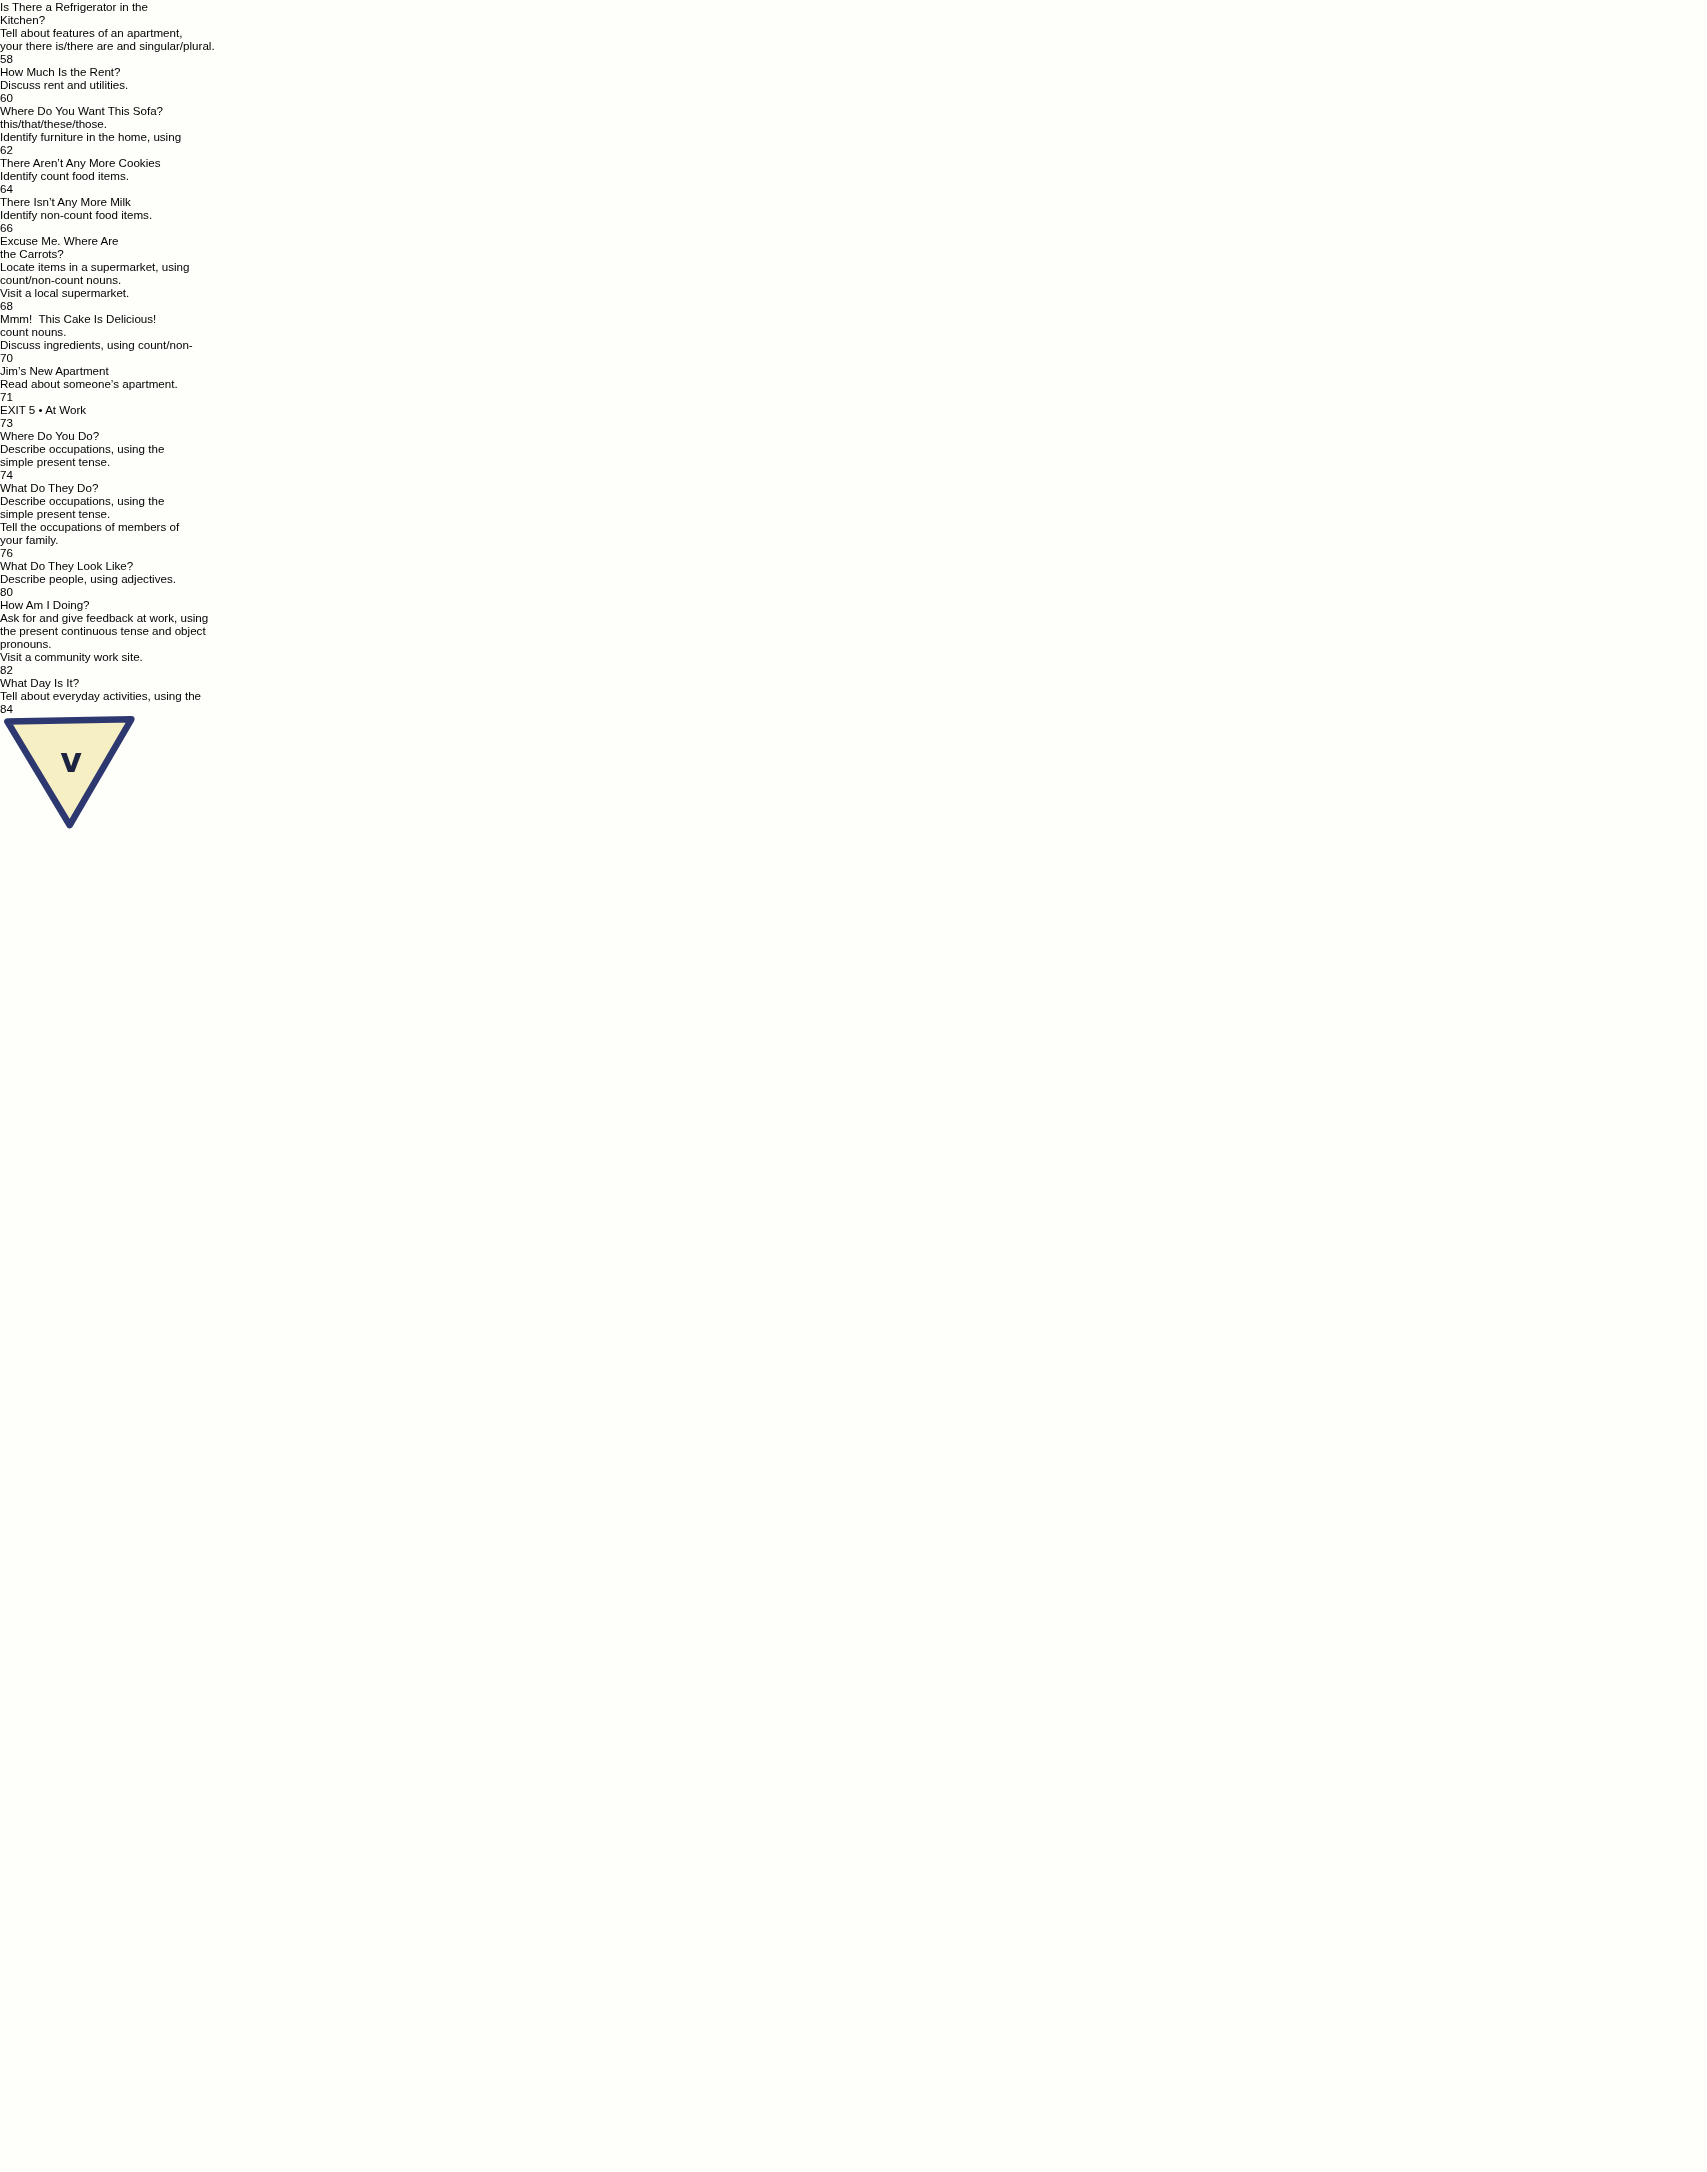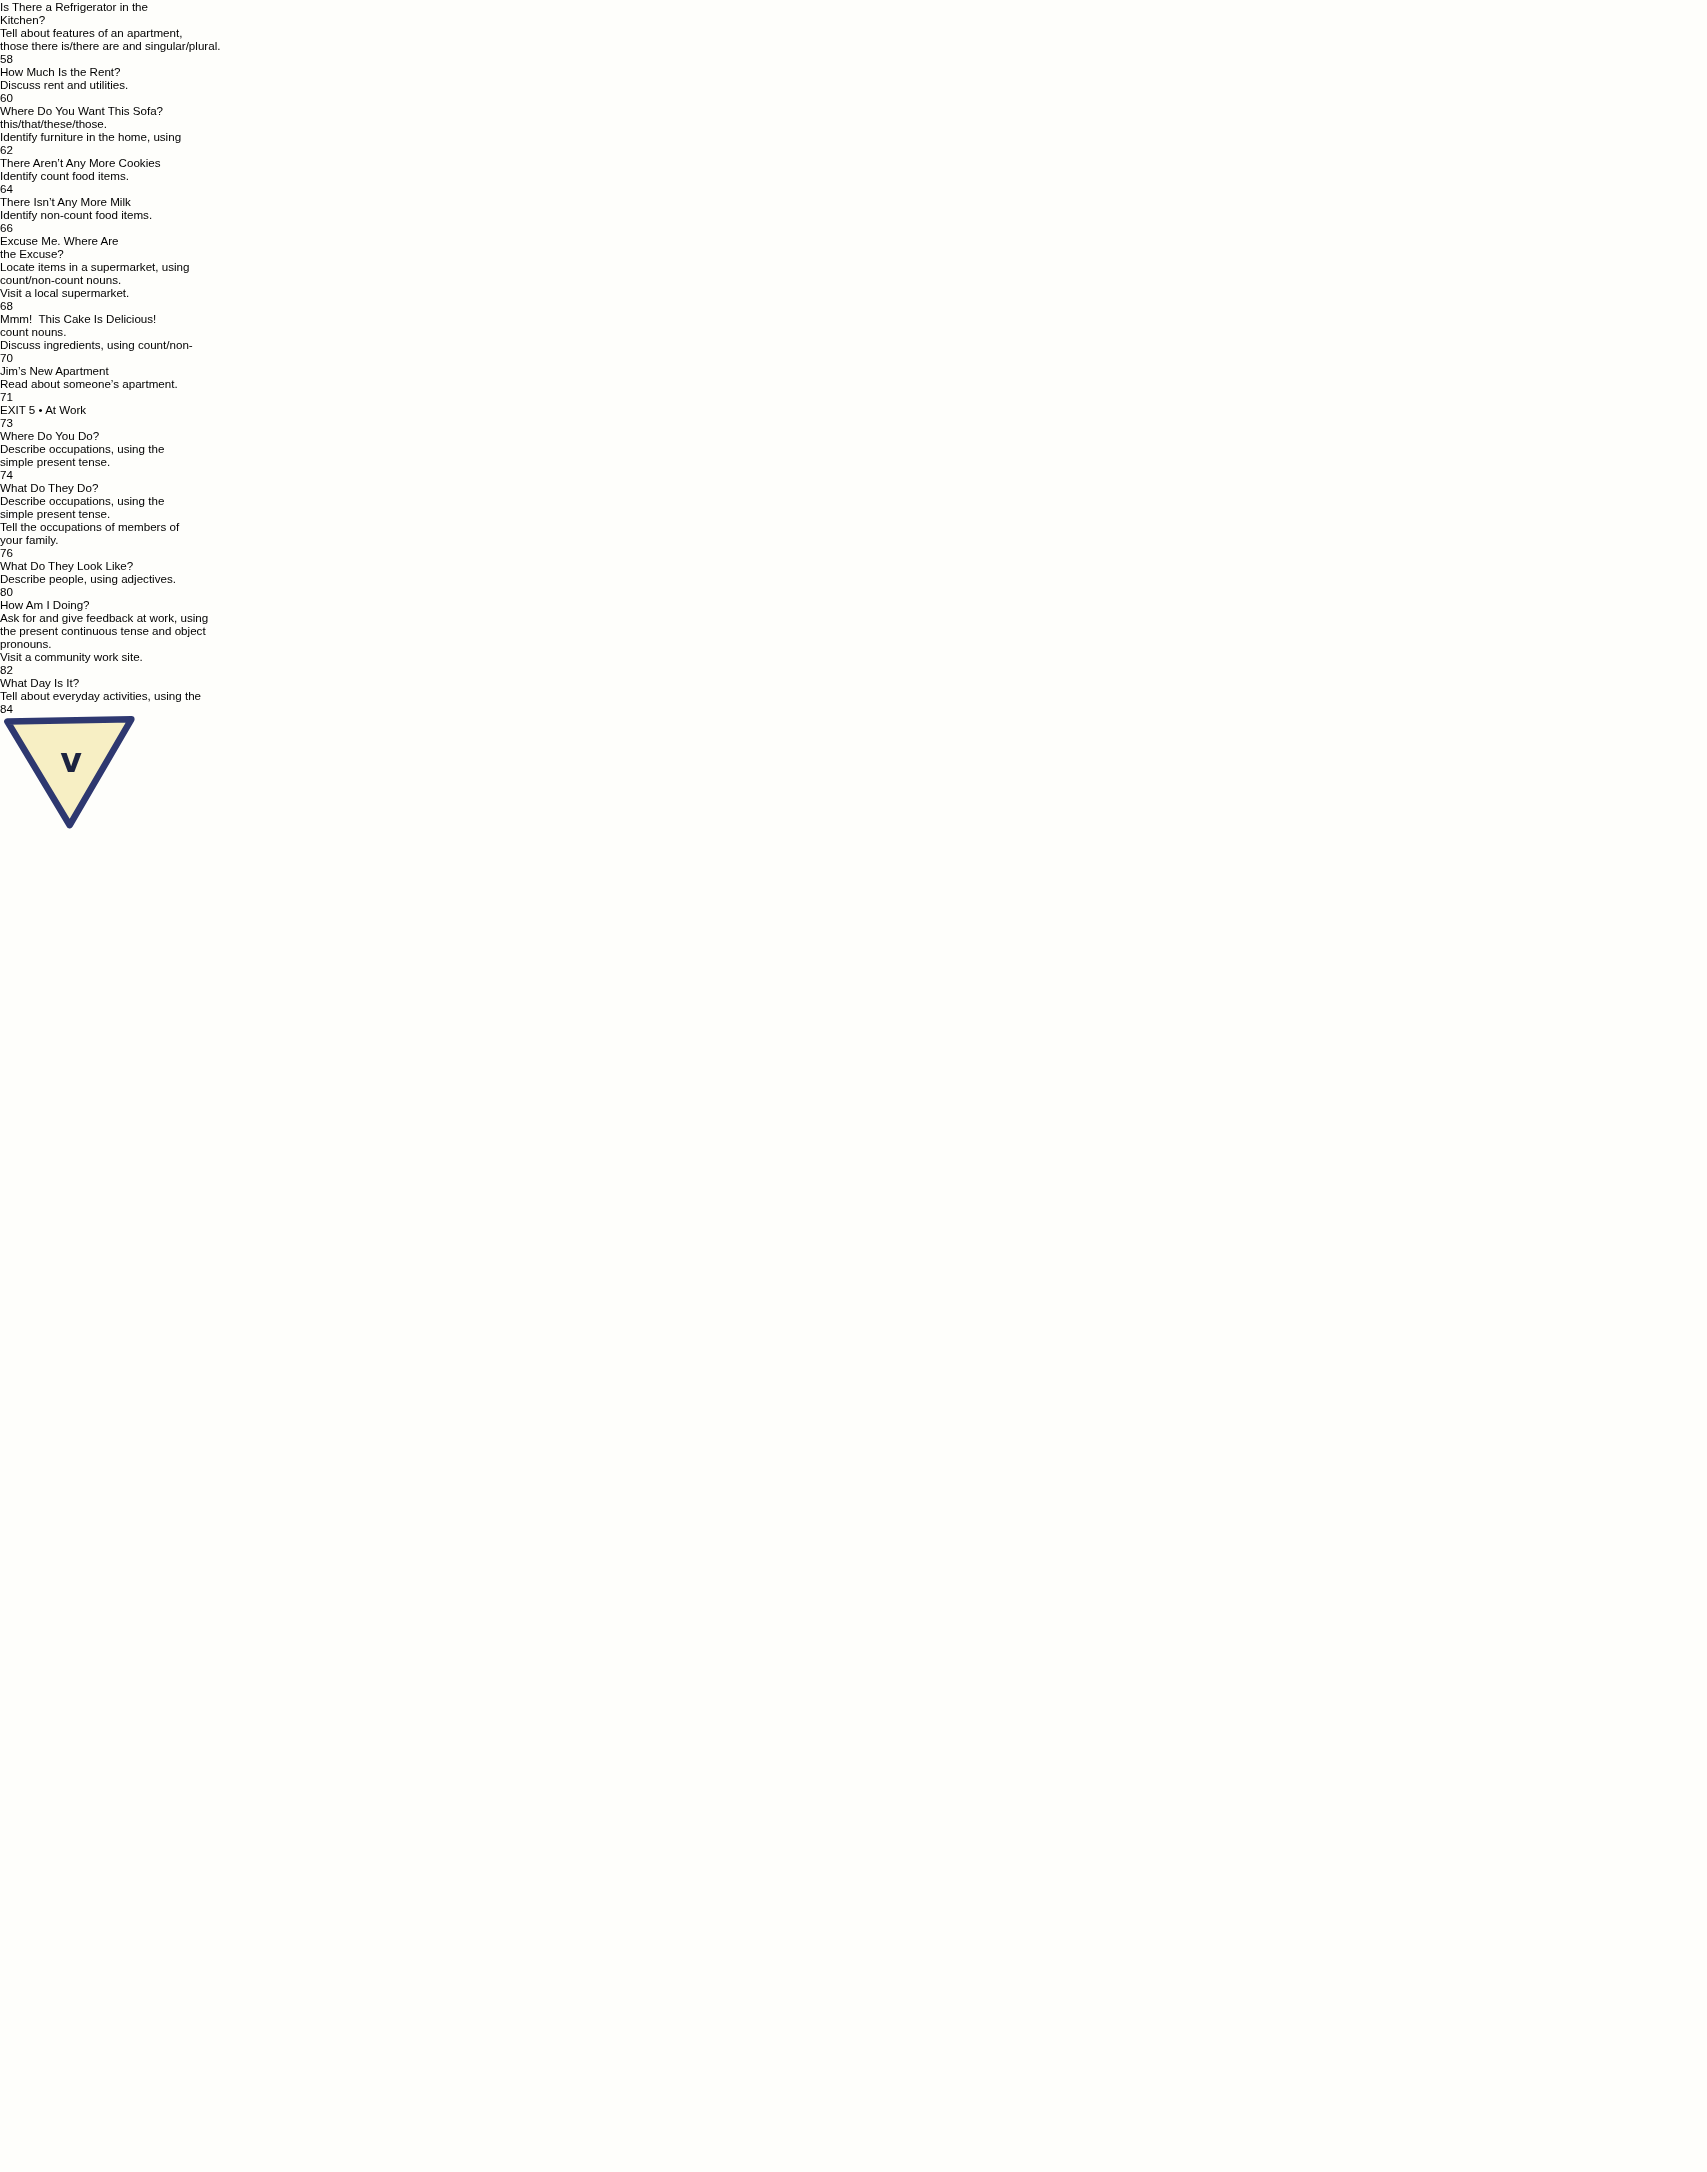--- a/index.html
+++ b/index.html
@@ -121,21 +121,21 @@
 <div class="content">
 
   <div id="entries-before">
   <div class="entry">
     <div class="entry-title">
           <div class="title-line">Is There a Refrigerator in the</div>
           <div class="title-line">Kitchen?</div>
         </div>
     <div class="entry-desc">
           <div class="desc-line"><span>Tell about features of an apartment,</span></div>
-          <div class="desc-line"><span>those </span><span class="it">there is/there are</span><span> and singular/plural.</span></div>
+          <div class="desc-line"><span>your </span><span class="it">there is/there are</span><span> and singular/plural.</span></div>
         </div>
     <div class="entry-page">58</div>
   </div>
 
   <div class="entry">
     <div class="entry-title">
           <div class="title-line">How Much Is the Rent?</div>
         </div>
     <div class="entry-desc">
           <div class="desc-line"><span>Discuss rent and utilities.</span></div>
@@ -170,21 +170,21 @@
         </div>
     <div class="entry-desc">
           <div class="desc-line"><span>Identify </span><span class="it">non-count</span><span> food items.</span></div>
         </div>
     <div class="entry-page">66</div>
   </div>
 
   <div class="entry">
     <div class="entry-title">
           <div class="title-line">Excuse Me. Where Are</div>
-          <div class="title-line">the Excuse?</div>
+          <div class="title-line">the Carrots?</div>
         </div>
     <div class="entry-desc">
           <div class="desc-line"><span>Locate items in a supermarket, using</span></div>
           <div class="desc-line indent"><span>count/non-count nouns.</span></div>
           <div class="desc-line"><span>Visit a local supermarket.</span></div>
         </div>
     <div class="entry-page">68</div>
   </div>
 
   <div class="entry">

